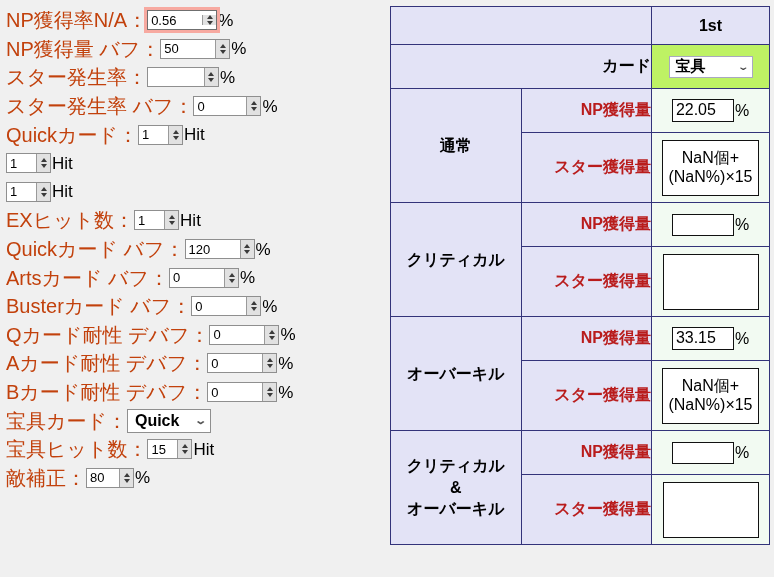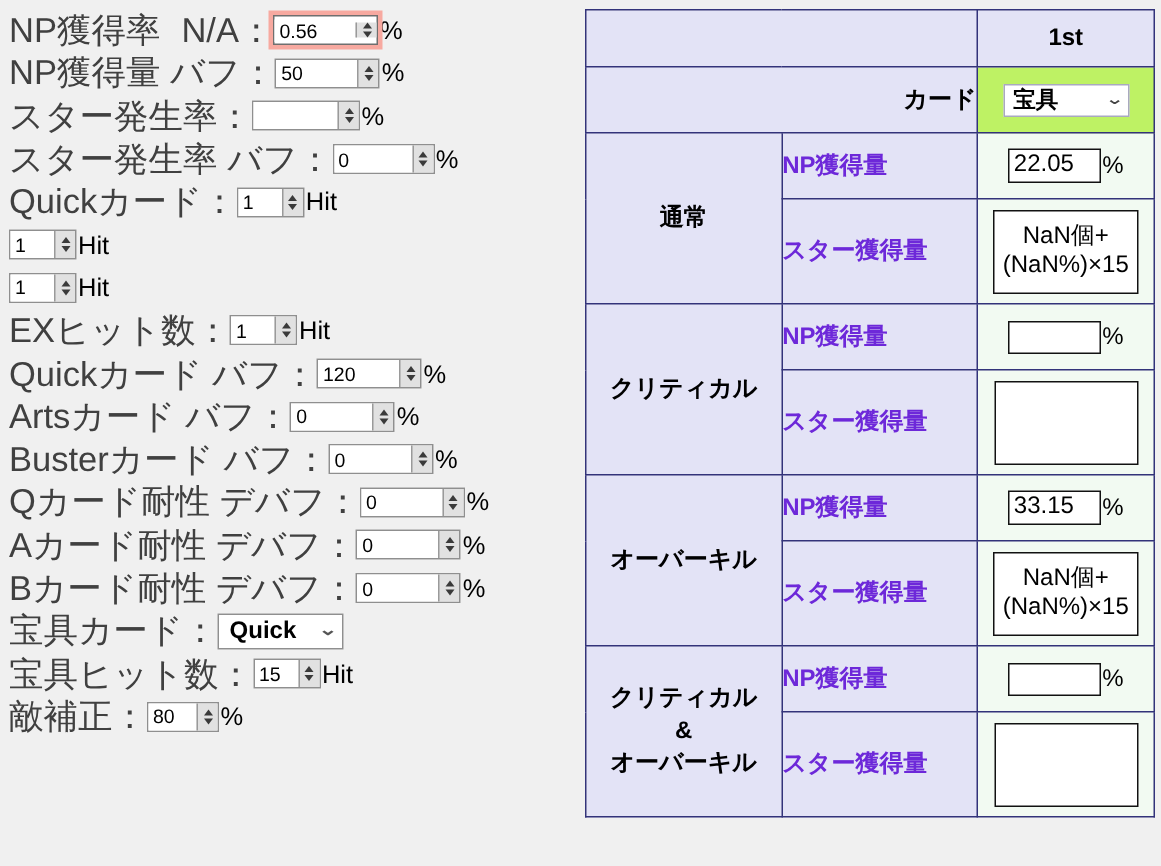--- a/index.html
+++ b/index.html
@@ -25,22 +25,22 @@
     padding: 6px 0 0 6px;
     box-sizing: border-box;
   }
   .form-row {
     height: 28.6px;
     display: flex;
     align-items: center;
     white-space: nowrap;
   }
   .f-label {
-    font-size: 23px;
-    color: #404040;
+    font-size: 20px;
+    color: #c2410c;
     line-height: 1;
     letter-spacing: 0px;
   }
   .f-suffix {
     font-size: 17px;
     color: #000;
     line-height: 1;
     margin-left: 1px;
   }
 
@@ -156,22 +156,22 @@
     font-weight: bold;
     color: #000;
     text-align: center;
     vertical-align: middle;
     line-height: 1.35;
   }
   .sub {
     background: #e3e3f6;
     font-size: 16px;
     font-weight: bold;
-    color: #6d28d9;
-    text-align: left;
+    color: #b91c1c;
+    text-align: right;
     vertical-align: middle;
   }
   .val {
     background: #f2faf2;
     text-align: center;
     vertical-align: middle;
     padding: 3px 4px;
   }
   .val-card {
     background: #bef264;
@@ -231,21 +231,21 @@
     transform: scaleX(1.5);
   }
   .np-wrap { white-space: nowrap; }
 </style>
 </head>
 <body>
 
 <div id="left-form">
     <div class="form-row">
       <span class="f-label">NP獲得率</span>
-      <span class="f-label" style="margin-left: 14px;">N/A：</span>
+      <span class="f-label" style="">N/A：</span>
       <span class="spin w-np focused">
         <span class="sval">0.56</span>
         <span class="stepper">
           <span class="ar up"></span>
           <span class="ar dn"></span>
         </span>
       </span>
       <span class="f-suffix">%</span>
     </div>
     <div class="form-row">

